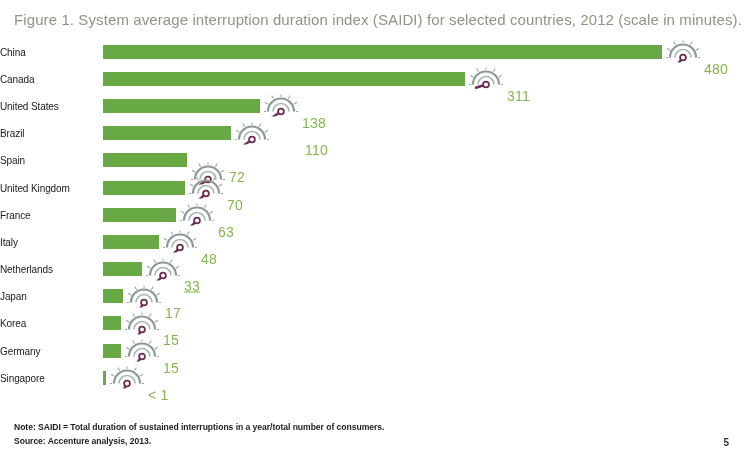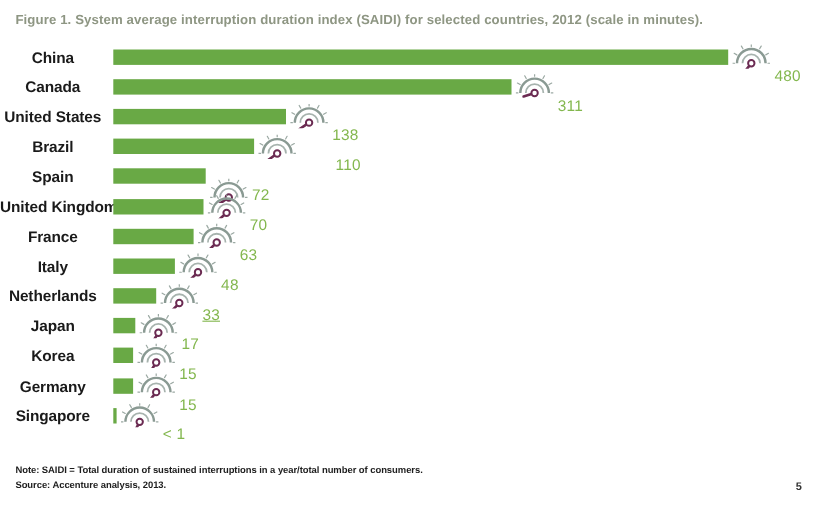--- a/index.html
+++ b/index.html
@@ -21,22 +21,22 @@
     width: 747px;
     height: 459px;
     background: #fff;
   }
 
   
   .fig-title {
     position: absolute;
     left: 14px;
     top: 11px;
-    font-size: 12px;
-    font-weight: 700;
+    font-size: 15px;
+    font-weight: 400;
     letter-spacing: 0.1px;
     color: #8e9683;
     white-space: nowrap;
   }
 
   
   .chart {
     position: absolute;
     left: 0;
     top: 38px;
@@ -47,23 +47,23 @@
     position: relative;
     height: 27.2px;
   }
 
   .row-label {
     position: absolute;
     left: 0;
     width: 96px;
     top: 50%;
     transform: translateY(-50%);
-    text-align: center;
-    font-size: 14px;
-    font-weight: 700;
+    text-align: left;
+    font-size: 10px;
+    font-weight: 400;
     color: #1a1a1a;
     white-space: nowrap;
     letter-spacing: -0.1px;
   }
 
   .bar-track {
     position: absolute;
     left: 103px;
     top: 50%;
     transform: translateY(-50%);

